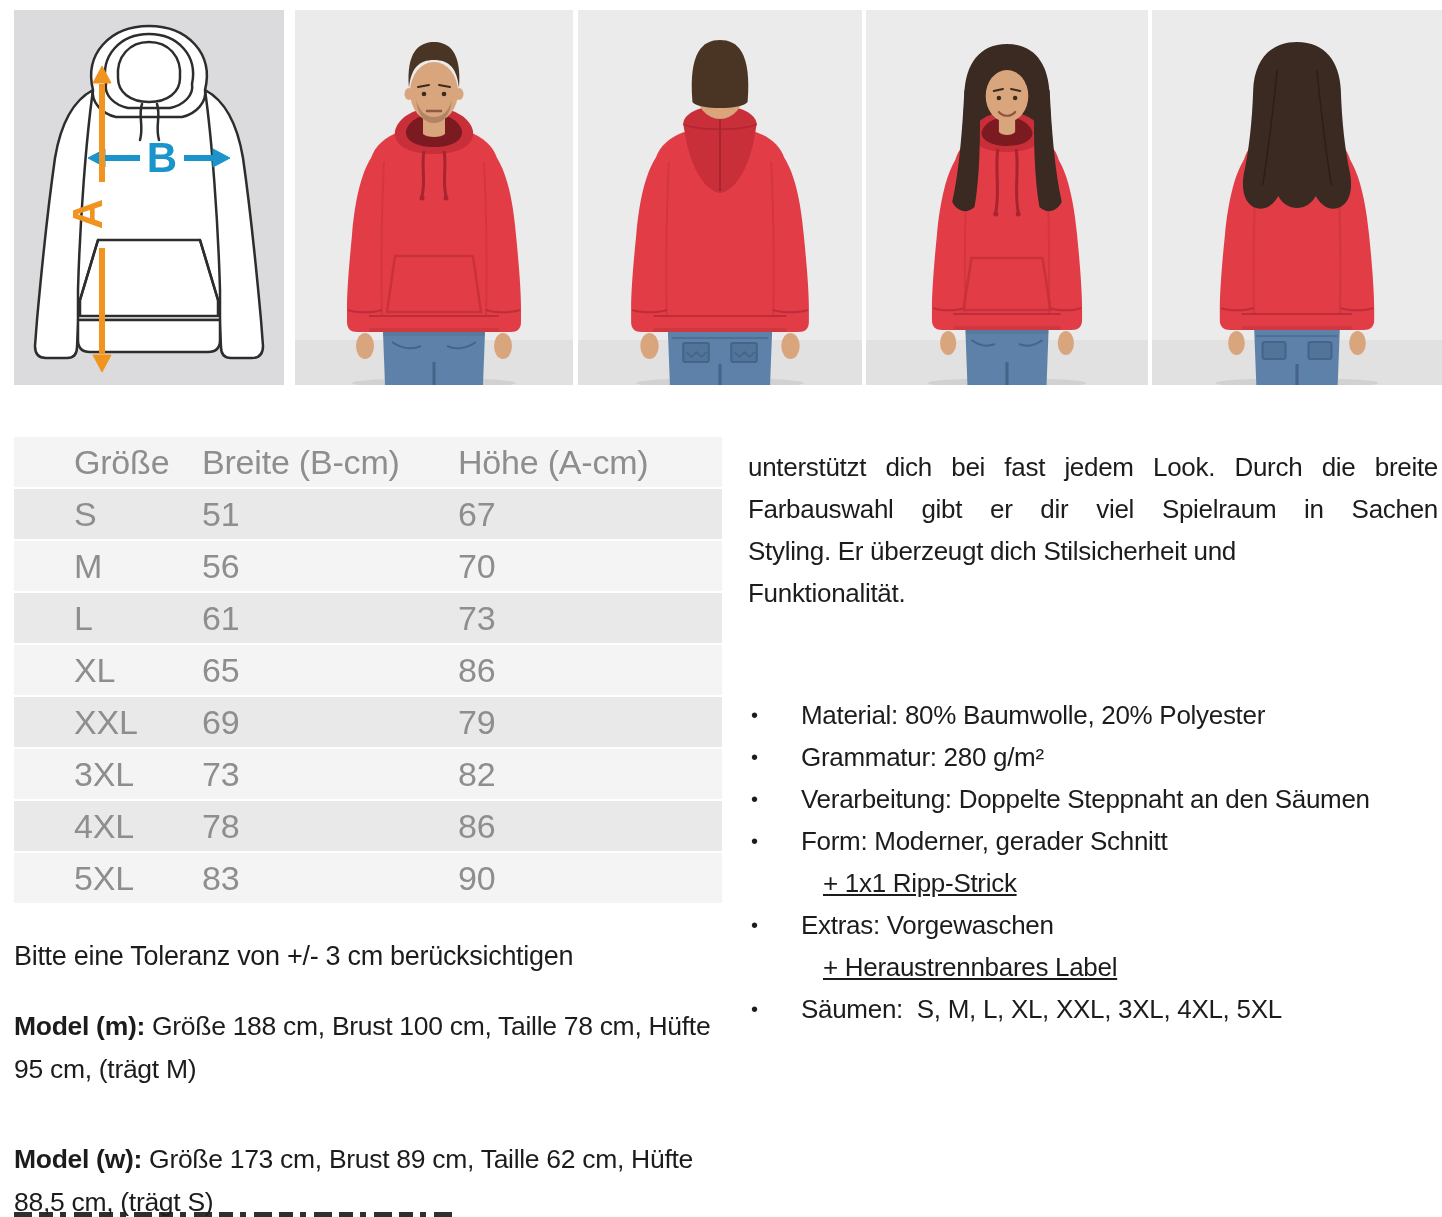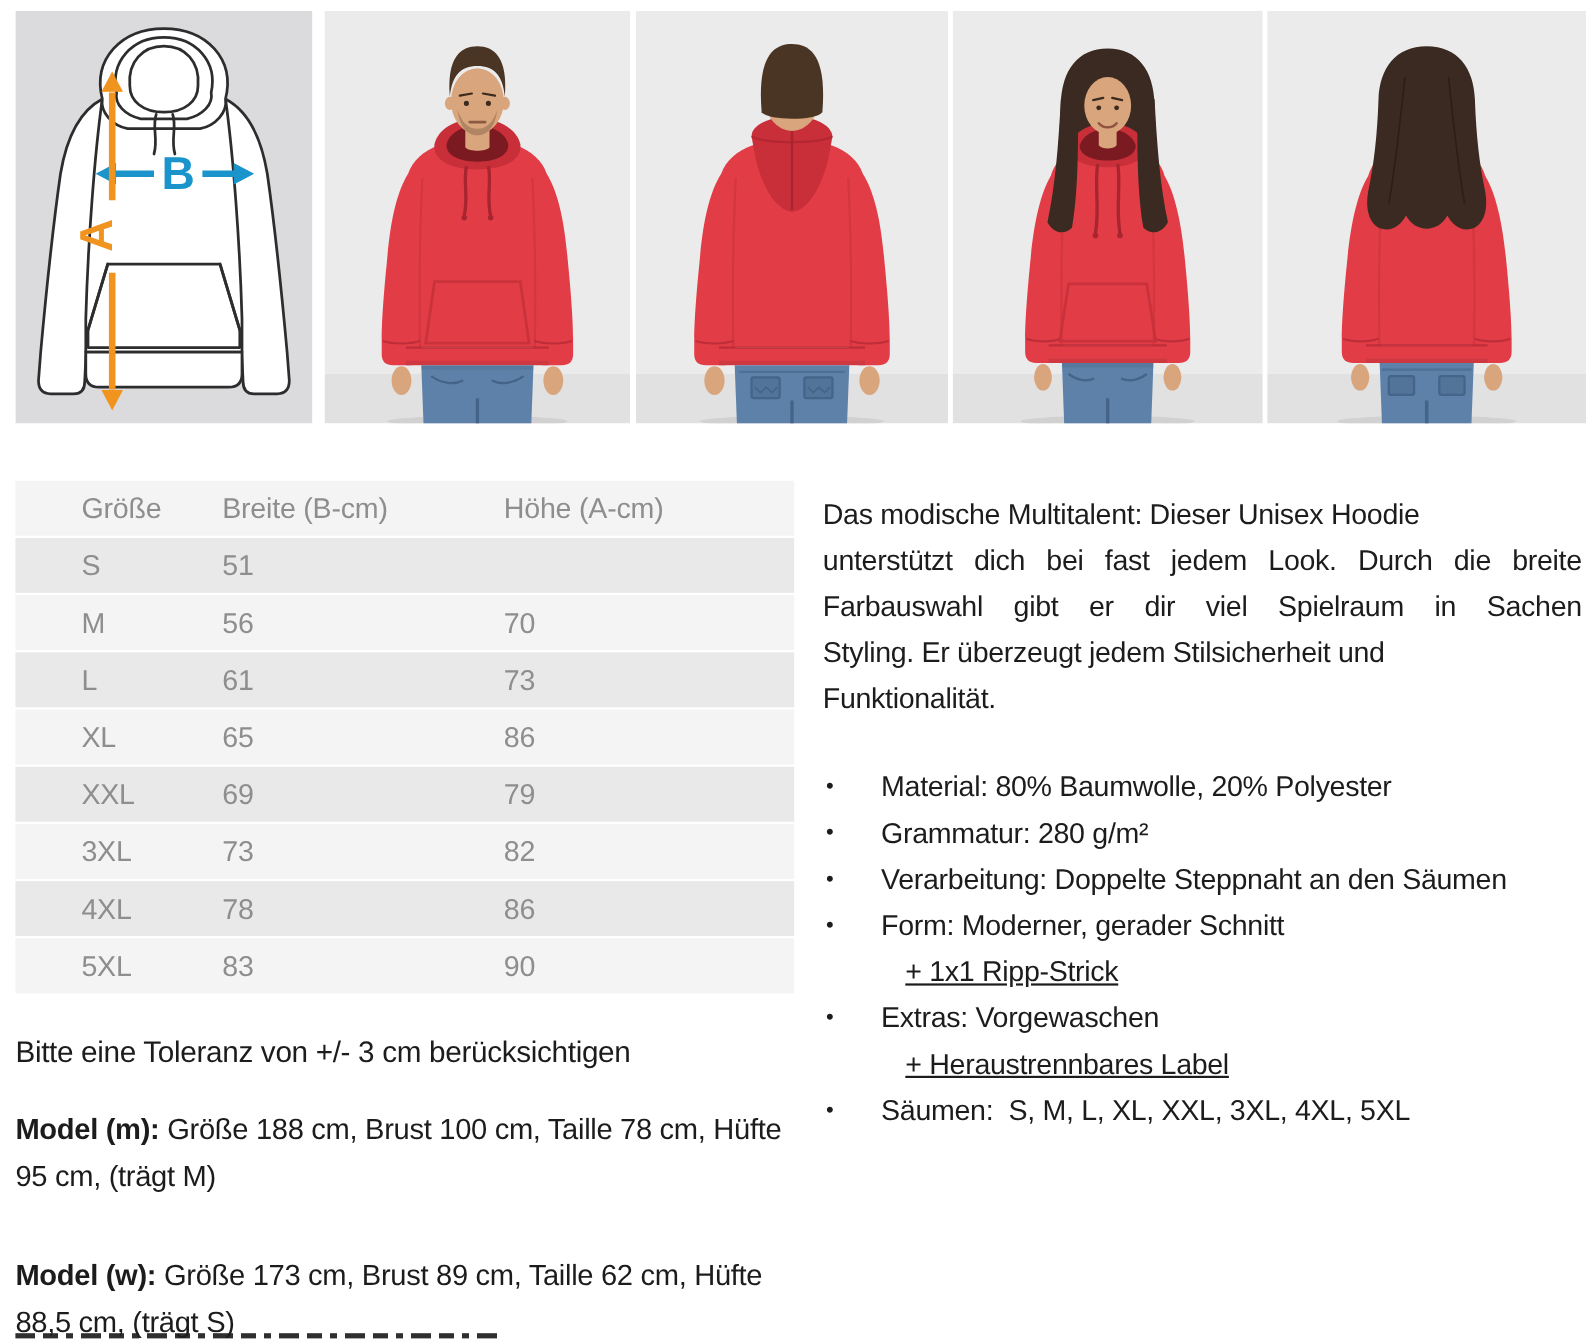--- a/index.html
+++ b/index.html
@@ -7,21 +7,21 @@
         font-family:"Liberation Sans","DejaVu Sans",sans-serif;color:var(--body_text,#1c1c1c);}
   .gitem{position:absolute;top:10px;height:375px;}
   .gitem svg{display:block;width:100%;height:100%;}
   .gi1{left:14px;width:270px;}
   .gi2{left:295px;width:278px;}
   .gi3{left:578px;width:284px;}
   .gi4{left:866px;width:282px;}
   .gi5{left:1152px;width:290px;}
 
   
-  .stable{position:absolute;left:14px;top:437px;width:708px;font-size:26px;color:var(--table_text,#8e8e8e);letter-spacing:-0.2px;}
+  .stable{position:absolute;left:14px;top:437px;width:708px;font-size:34px;color:var(--table_text,#8e8e8e);letter-spacing:-0.2px;}
   .trow{display:flex;align-items:center;height:50px;margin-bottom:2px;background:var(--table_row_light,#f4f4f5);}
   .trow.dark{background:var(--table_row_dark,#e9e9ea);}
   .tcell{white-space:nowrap;}
   .tc0{width:188px;padding-left:60px;box-sizing:border-box;}
   .tc1{width:256px;}
   .tc2{flex:1;}
 
   .tolerance{position:absolute;left:14px;top:941px;width:710px;font-size:27px;letter-spacing:-0.3px;}
   .model-note{position:absolute;left:14px;width:712px;font-size:26.5px;line-height:43px;letter-spacing:-0.3px;margin:0;}
   .model-m{top:1005px;}
@@ -237,20 +237,21 @@
   <div class="stable">
     <div class="trow thead">
       <div class="tcell tc0">Größe</div>
       <div class="tcell tc1">Breite (B-cm)</div>
       <div class="tcell tc2">Höhe (A-cm)</div>
     </div>
 
   <div class="trow dark">
         <div class="tcell tc0">S</div>
         <div class="tcell tc1">51</div>
+        <div class="tcell tc2">67</div>
       </div>
       <div class="trow light">
         <div class="tcell tc0">M</div>
         <div class="tcell tc1">56</div>
         <div class="tcell tc2">70</div>
       </div>
       <div class="trow dark">
         <div class="tcell tc0">L</div>
         <div class="tcell tc1">61</div>
         <div class="tcell tc2">73</div>
@@ -284,24 +285,23 @@
 
   <div class="tolerance">Bitte eine Toleranz von +/- 3 cm berücksichtigen</div>
 
   <p class="model-note model-m"><b>Model (m):</b><span> Größe 188 cm, Brust 100 cm, Taille 78 cm, Hüfte 95 cm, (trägt M)</span></p>
 
   <p class="model-note model-w"><b>Model (w):</b><span> Größe 173 cm, Brust 89 cm, Taille 62 cm, Hüfte 88,5 cm, (trägt S)</span></p>
 
   <div class="cutoff"></div>
 
   <div class="desc-intro">
-      <div class="iline">Das modische Multitalent: Dieser Unisex Hoodie</div>
       <div class="iline just">unterstützt dich bei fast jedem Look. Durch die breite</div>
       <div class="iline just">Farbauswahl gibt er dir viel Spielraum in Sachen</div>
-      <div class="iline">Styling. Er überzeugt jedem Stilsicherheit und</div>
+      <div class="iline">Styling. Er überzeugt dich Stilsicherheit und</div>
       <div class="iline">Funktionalität.</div>
     </div>
   <div class="features">
       <div class="bullet"><span class="dot">•</span><span class="btext">Material: 80% Baumwolle, 20% Polyester</span></div>
       <div class="bullet"><span class="dot">•</span><span class="btext">Grammatur: 280 g/m²</span></div>
       <div class="bullet"><span class="dot">•</span><span class="btext">Verarbeitung: Doppelte Steppnaht an den Säumen</span></div>
       <div class="bullet"><span class="dot">•</span><span class="btext">Form: Moderner, gerader Schnitt</span></div>
       <div class="bsub">+ 1x1 Ripp-Strick</div>
       <div class="bullet"><span class="dot">•</span><span class="btext">Extras: Vorgewaschen</span></div>
       <div class="bsub">+ Heraustrennbares Label</div>

